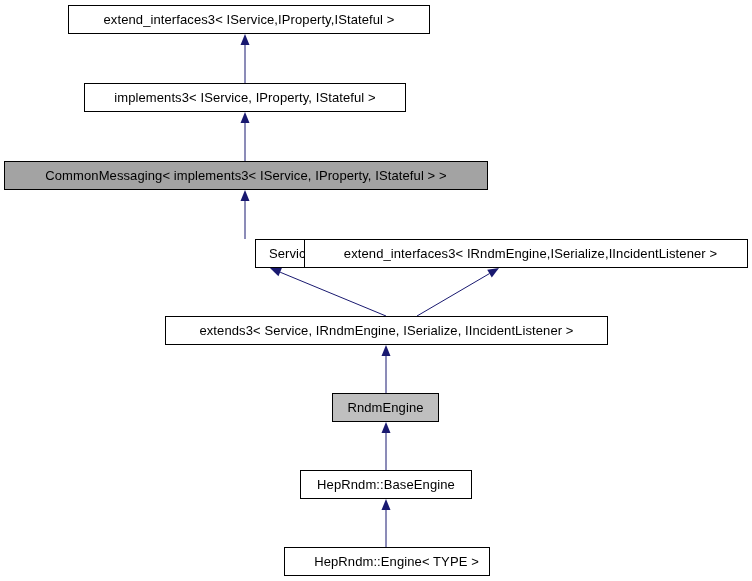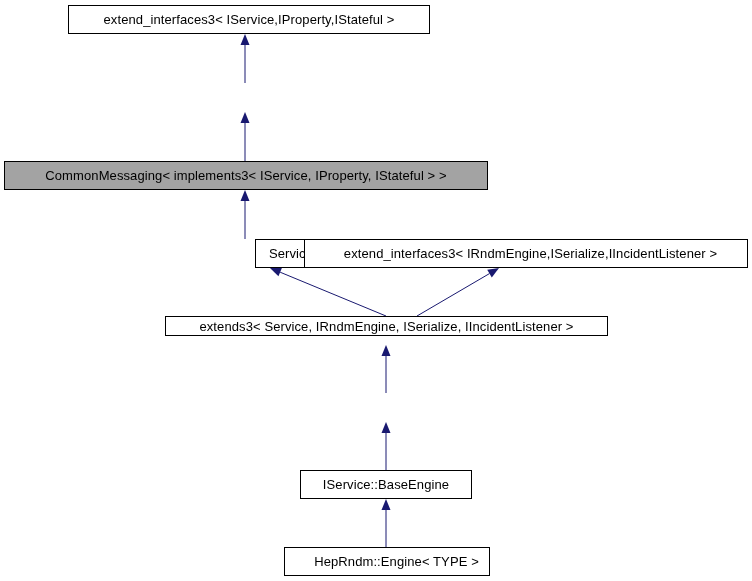--- a/index.html
+++ b/index.html
@@ -77,19 +77,21 @@
       <g>
         <line x1="386" y1="470" x2="386" y2="433" stroke="#191970" stroke-width="1"></line>
         <polygon points="386,422 390.5,433 381.5,433" fill="#191970"></polygon>
       </g>
       <g>
         <line x1="386" y1="547" x2="386" y2="510" stroke="#191970" stroke-width="1"></line>
         <polygon points="386,499 390.5,510 381.5,510" fill="#191970"></polygon>
       </g>
     </svg>
 <div class="node" style="left: 68px; top: 5px; width: 362px; height: 29px; border-color: rgb(0, 0, 0); background: rgb(255, 255, 255); color: rgb(0, 0, 0);">extend_interfaces3&lt; IService,IProperty,IStateful &gt;</div>
+    <div class="node" style="left: 84px; top: 83px; width: 322px; height: 29px; border-color: rgb(0, 0, 0); background: rgb(255, 255, 255); color: rgb(0, 0, 0);">implements3&lt; IService, IProperty, IStateful &gt;</div>
     <div class="node" style="left: 4px; top: 161px; width: 484px; height: 29px; border-color: rgb(0, 0, 0); background: #a3a3a3; color: rgb(0, 0, 0);">CommonMessaging&lt; implements3&lt; IService, IProperty, IStateful &gt; &gt;</div>
     <div class="node" style="left: 211px; top: 239px; width: 72px; height: 29px; border-color: rgb(0, 0, 0); background: rgb(255, 255, 255); color: rgb(0, 0, 0); margin-left: 44px;">Service</div>
     <div class="node" style="left: 304px; top: 239px; width: 444px; height: 29px; border-color: rgb(0, 0, 0); background: rgb(255, 255, 255); color: rgb(0, 0, 0); padding-left: 9px;">extend_interfaces3&lt; IRndmEngine,ISerialize,IIncidentListener &gt;</div>
-    <div class="node" style="left: 165px; top: 316px; width: 443px; height: 20px; border-color: rgb(0, 0, 0); background: rgb(255, 255, 255); color: rgb(0, 0, 0);">extends3&lt; Service, IRndmEngine, ISerialize, IIncidentListener &gt;</div>
-    <div class="node" style="left: 300px; top: 470px; width: 172px; height: 29px; border-color: rgb(0, 0, 0); background: rgb(255, 255, 255); color: rgb(0, 0, 0);">IService::BaseEngine</div>
+    <div class="node" style="left: 165px; top: 316px; width: 443px; height: 29px; border-color: rgb(0, 0, 0); background: rgb(255, 255, 255); color: rgb(0, 0, 0);">extends3&lt; Service, IRndmEngine, ISerialize, IIncidentListener &gt;</div>
+    <div class="node highlight" style="left: 332px; top: 393px; width: 107px; height: 29px; border-color: rgb(0, 0, 0); background: rgb(191, 191, 191); color: rgb(0, 0, 0);">RndmEngine</div>
+    <div class="node" style="left: 300px; top: 470px; width: 172px; height: 29px; border-color: rgb(0, 0, 0); background: rgb(255, 255, 255); color: rgb(0, 0, 0);">HepRndm::BaseEngine</div>
     <div class="node" style="left: 284px; top: 547px; width: 206px; height: 29px; border-color: rgb(0, 0, 0); background: rgb(255, 255, 255); color: rgb(0, 0, 0); padding-left: 19px;">HepRndm::Engine&lt; TYPE &gt;</div>
   </div>
 
 </body></html>

